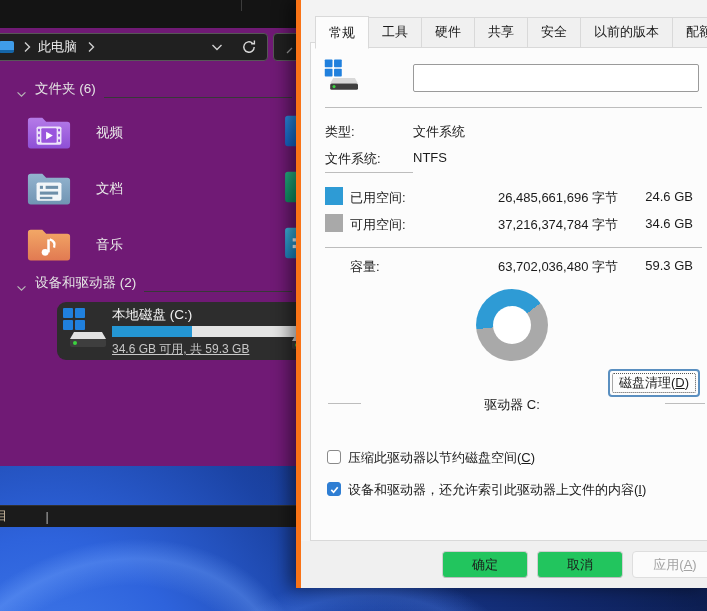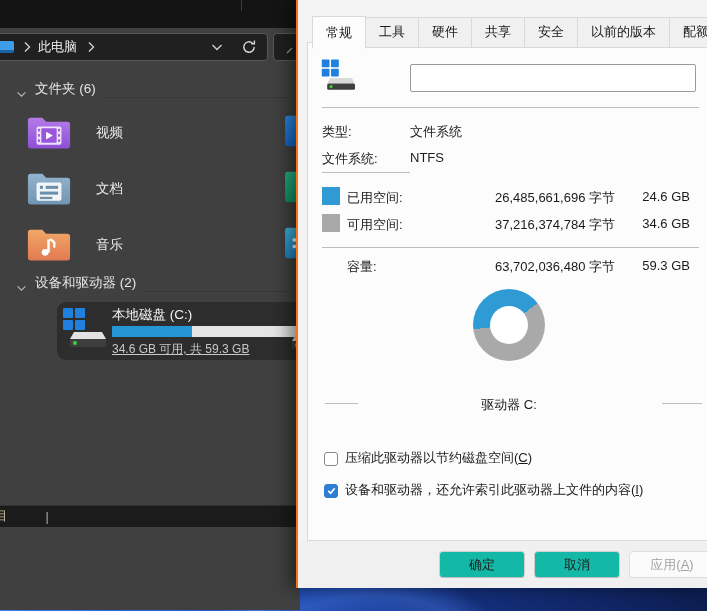--- a/index.html
+++ b/index.html
@@ -16,21 +16,21 @@
       radial-gradient(130% 160% at 75% 150%, #102a71 0%, rgba(10,24,64,.8) 40%, rgba(3,6,16,0) 75%),
       linear-gradient(103deg, #0a1c50 0%, #071029 55%, #02040c 100%);
   }
   .petal { position:absolute; border-radius:50%; pointer-events:none; }
   .p1 { left:-150px; top:500px; width:520px; height:430px; transform:rotate(-24deg);
         background:radial-gradient(closest-side, rgba(40,90,220,0) 58%, rgba(120,170,255,.35) 70%, rgba(40,90,220,0) 79%); }
   .p2 { left:60px; top:540px; width:560px; height:470px; transform:rotate(-38deg);
         background:radial-gradient(closest-side, rgba(30,70,190,0) 60%, rgba(90,140,245,.28) 71%, rgba(30,70,190,0) 80%); }
 
   
-  .explorer { position:absolute; left:0; top:0; width:300px; height:610px; background:#404040; color:#e6e6e6; }
+  .explorer { position:absolute; left:0; top:0; width:300px; height:466px; background:#701a75; color:#e6e6e6; }
   .toolbar { position:absolute; left:0; top:0; width:100%; height:28px; background:#141414; }
   .toolbar-divider { position:absolute; left:241px; top:0; width:1px; height:11px; background:#3c3c3c; }
   .addrbox { position:absolute; left:-8px; top:33px; width:276px; height:28px; background:#202020;
              border:1px solid #575757; border-radius:4px; display:flex; align-items:center; }
   .searchbox { position:absolute; left:273px; top:33px; width:34px; height:28px; background:#202020;
                border:1px solid #575757; border-radius:4px; }
   .crumb-text { font-size:13px; color:#ececec; }
   .mini-monitor { width:15px; height:12px; background:#3f9ce8; border-radius:2px; border-bottom:3px solid #1565a8; margin-left:6px; }
   .section-head { position:absolute; left:16px; right:8px; height:16px; display:flex; align-items:flex-end; gap:8px; }
   .section-label { font-size:13.5px; color:#e4e4e4; white-space:nowrap; }
@@ -44,21 +44,21 @@
   .drive-bar { position:absolute; left:55px; top:24px; width:190px; height:11px; background:#e4e4e4; }
   .drive-bar-fill { height:100%; background:#2496d4; }
   .drive-caption { position:absolute; left:55px; top:39px; font-size:12px; color:#c8c8c8; white-space:nowrap;text-decoration:underline; }
   .statusbar { position:absolute; left:0; top:505px; width:100%; height:22px; background:#1b1b1b;
                border-top:1px solid #303030; display:flex; align-items:center; overflow:hidden; }
   .status-clip { margin-left:-5px; font-size:12.5px; color:#c7b69c; }
   .status-sep { margin-left:38px; font-size:12.5px; color:#b0b0b0; }
 
   
   .dialog { position:absolute; left:296px; top:0; width:411px; height:588px; background:#f3f3f3; color:#1b1b1b;
-            border-left:2px solid #f97316; box-shadow:-7px 0 16px rgba(0,0,0,.45); font-size:13px; }
+            border-left:5px solid #f97316; box-shadow:-7px 0 16px rgba(0,0,0,.45); font-size:13px; }
   .tabs { position:absolute; left:14px; top:16px; display:flex; align-items:flex-end; z-index:3; }
   .tab { padding:5px 13px 6px; font-size:13px; background:#f0f0f0; border:1px solid #d9d9d9; border-left:none;
          color:#1b1b1b; white-space:nowrap; }
   .tab:first-child { border-left:1px solid #d9d9d9; }
   .tab.active { background:#fcfcfc; border-bottom:1px solid #fcfcfc; padding-top:7px; margin-bottom:-1px;
                 border-left:1px solid #d9d9d9; }
   .page { position:absolute; left:9px; top:42px; right:-2px; bottom:47px; background:#fcfcfc; border:1px solid #d9d9d9; }
   .lbl { position:absolute; white-space:nowrap; }
   .val { position:absolute; white-space:nowrap; }
   .vol-input { position:absolute; left:112px; top:64px; width:286px; height:28px; background:#fff;
@@ -68,29 +68,29 @@
   .bytes { position:absolute; left:150px; width:167px; text-align:right; white-space:nowrap; }
   .gbs { position:absolute; left:322px; width:70px; text-align:right; white-space:nowrap; }
   .donut { position:absolute; left:175px; top:289px; width:72px; height:72px; border-radius:50%;
            background:conic-gradient(#2E9BD5 0 149deg, #A9A9A9 149deg 360deg); }
   .donut::after { content:""; position:absolute; left:17px; top:17px; width:38px; height:38px; border-radius:50%; background:#fff; }
   .drive-cap { position:absolute; left:151px; top:376px; width:120px; text-align:center; white-space:nowrap;margin-top:20px; }
   .btn-cleanup { position:absolute; left:307px; top:369px; width:92px; height:28px; background:#fdfdfd;
                  border:2px solid #5a8fc0; border-radius:4px; font:13px "Liberation Sans","DejaVu Sans",sans-serif;
                  color:#1b1b1b; }
   .btn-cleanup::after { content:""; position:absolute; inset:2px; border:1px dotted #555; border-radius:2px; }
-  .cb-row { position:absolute; left:26px; display:flex; align-items:center; gap:7px; }
+  .cb-row { position:absolute; left:26px; display:flex; align-items:flex-start; gap:7px; }
   .cb-box { width:14px; height:14px; margin-top:1px; background:#fff; border:1px solid #8a8a8a; border-radius:3px;
             flex:0 0 14px; display:flex; align-items:center; justify-content:center; }
   .cb-box svg { display:none; }
   .cb-box.checked { background:#2f7ed3; border-color:#2f7ed3; }
   .cb-box.checked svg { display:block; }
   .cb-label { font-size:13px; white-space:nowrap; }
   .btn-strip { position:absolute; left:0; bottom:0; width:100%; height:47px; background:#f0f0f0; }
-  .btn { position:absolute; top:551px; width:86px; height:27px; background:#14b8a6; border:1px solid #d0d0d0;
+  .btn { position:absolute; top:551px; width:86px; height:27px; background:#22c55e; border:1px solid #d0d0d0;
          border-bottom-color:#bdbdbd; border-radius:4px; font:13px "Liberation Sans","DejaVu Sans",sans-serif; color:#1b1b1b; }
   .btn.disabled { color:#a3a3a3; background:#fbfbfb; border-color:#dedede; }
 </style>
 </head>
 <body>
 
 <div class="stage">
 
   <div class="wallpaper">
     <div class="petal p1"></div>
@@ -313,20 +313,21 @@
 
     <div class="hsep" style="left:24px;top:247px;width:377px"></div>
 
     <span class="lbl" style="left:49px;top:258px">容量:</span>
     <span class="bytes" style="top:258px">63,702,036,480 字节</span>
     <span class="gbs" style="top:258px">59.3 GB</span>
 
     <div class="donut" style="background: conic-gradient(from 263deg, rgb(46, 155, 213) 0deg, rgb(46, 155, 213) 149.4deg, rgb(169, 169, 169) 149.4deg, rgb(169, 169, 169) 360deg);"></div>
     <span class="drive-cap">驱动器 C:</span>
 
+    <button class="btn-cleanup"><span>磁盘清理(</span><u>D</u><span>)</span></button>
 
     <div class="hsep" style="left:27px;top:403px;width:33px"></div>
     <div class="hsep" style="left:364px;top:403px;width:40px"></div>
 
     <div class="cb-row" style="top:449px">
       <span class="cb-box">
         
       </span>
       <span class="cb-label"><span>压缩此驱动器以节约磁盘空间(</span><u>C</u><span>)</span></span>
     </div>

